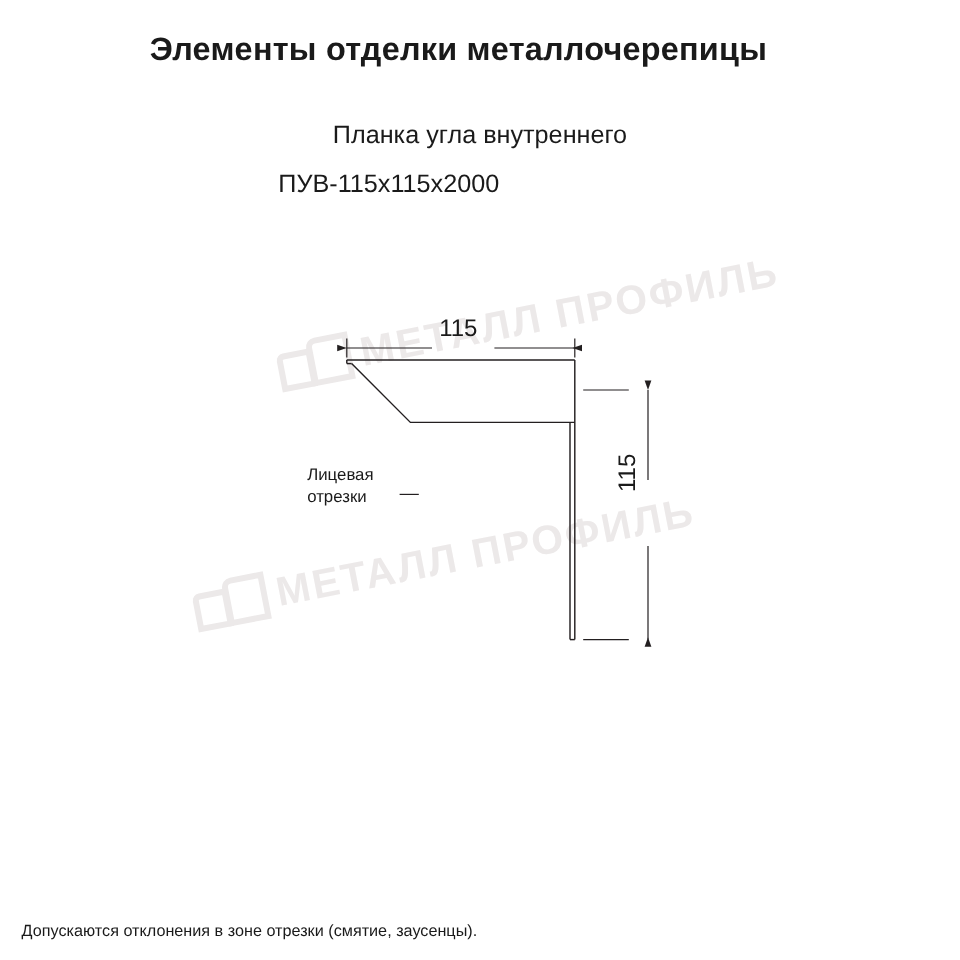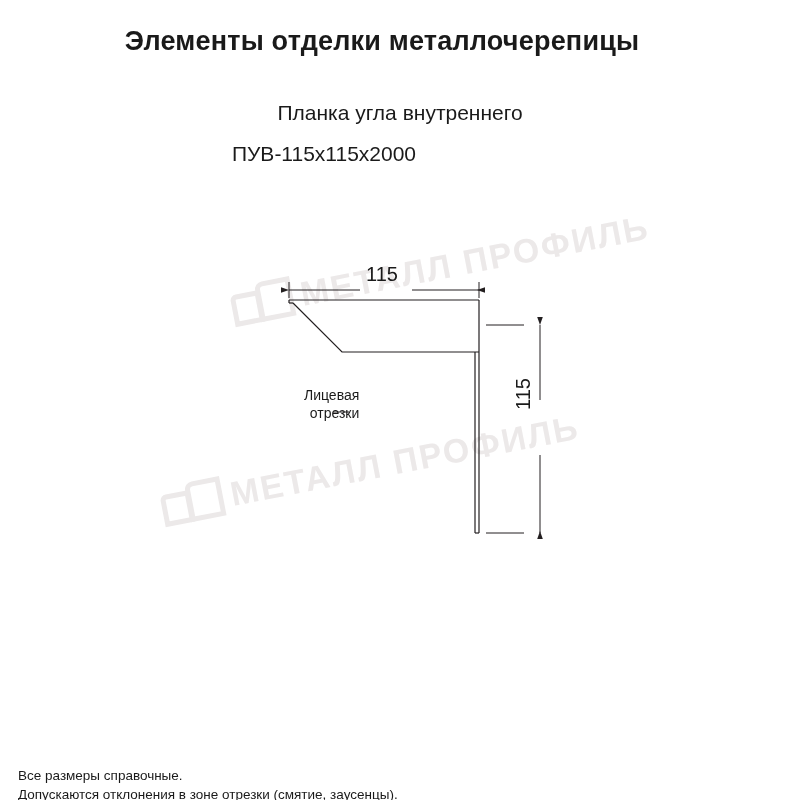--- a/index.html
+++ b/index.html
@@ -115,23 +115,22 @@
     top: 410px;
     transform: rotate(-90deg);
     transform-origin: left top;
   }
   .face-label {
     position: absolute;
     left: 256px;
     top: 386px;
     font-size: 14px;
     line-height: 18px;
-    text-align: right;
-    white-space: nowrap;
-    margin-left: 48px;
+    text-align: left;
+    white-space: nowrap;
   }
 
   
   .notes {
     position: absolute;
     left: 18px;
     top: 766px;
     font-size: 13.5px;
     line-height: 19px;
   }
@@ -211,15 +210,14 @@
 
 <div class="dim-label dim-top">115</div>
 <div class="dim-label dim-right">115</div>
 
 <div class="face-label">
   <div>Лицевая</div>
   <div>отрезки</div>
 </div>
 
 <div class="notes">
-  <div>Все размеры справочные.</div>
   <div>Допускаются отклонения в зоне отрезки (смятие, заусенцы).</div>
 </div>
 
 </body></html>

